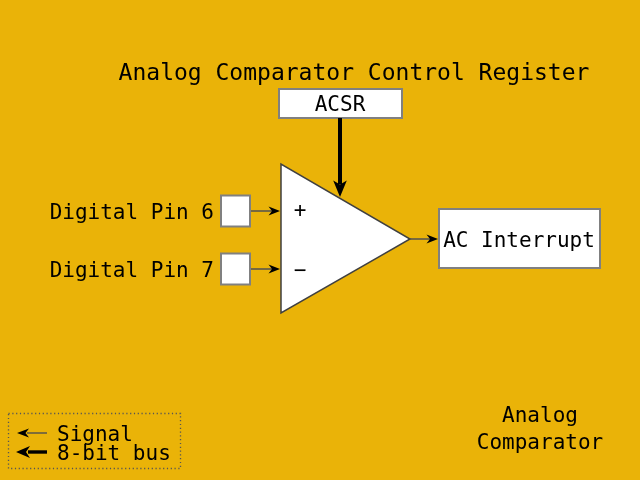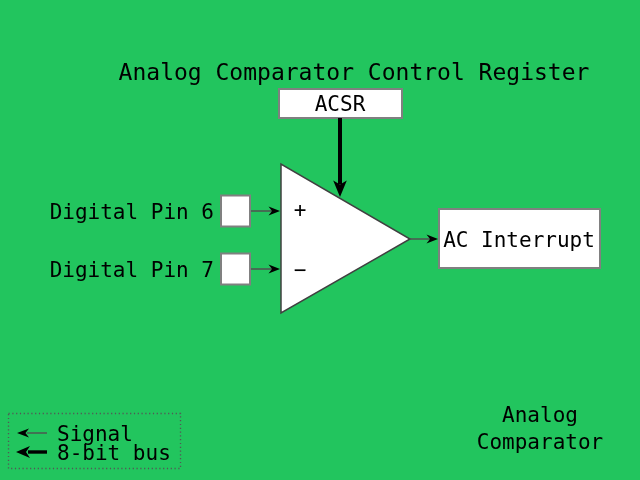--- a/index.html
+++ b/index.html
@@ -1,20 +1,20 @@
 <!DOCTYPE html>
 <html><head>
 <meta charset="utf-8">
 <style>
   html, body { margin: 0; padding: 0; background: #ffffff; }
   .canvas {
     position: relative;
     width: 640px;
     height: 480px;
-    background: #22c55e;
+    background: #eab308;
     overflow: hidden;
     font-family: "DejaVu Sans Mono", "Liberation Mono", monospace;
   }
   svg { display: block; }
   svg text {
     font-family: "DejaVu Sans Mono", "Liberation Mono", monospace;
     fill: #000000;
   }
   .t-title { font-size: 23px; }
   .t-label { font-size: 21px; }

